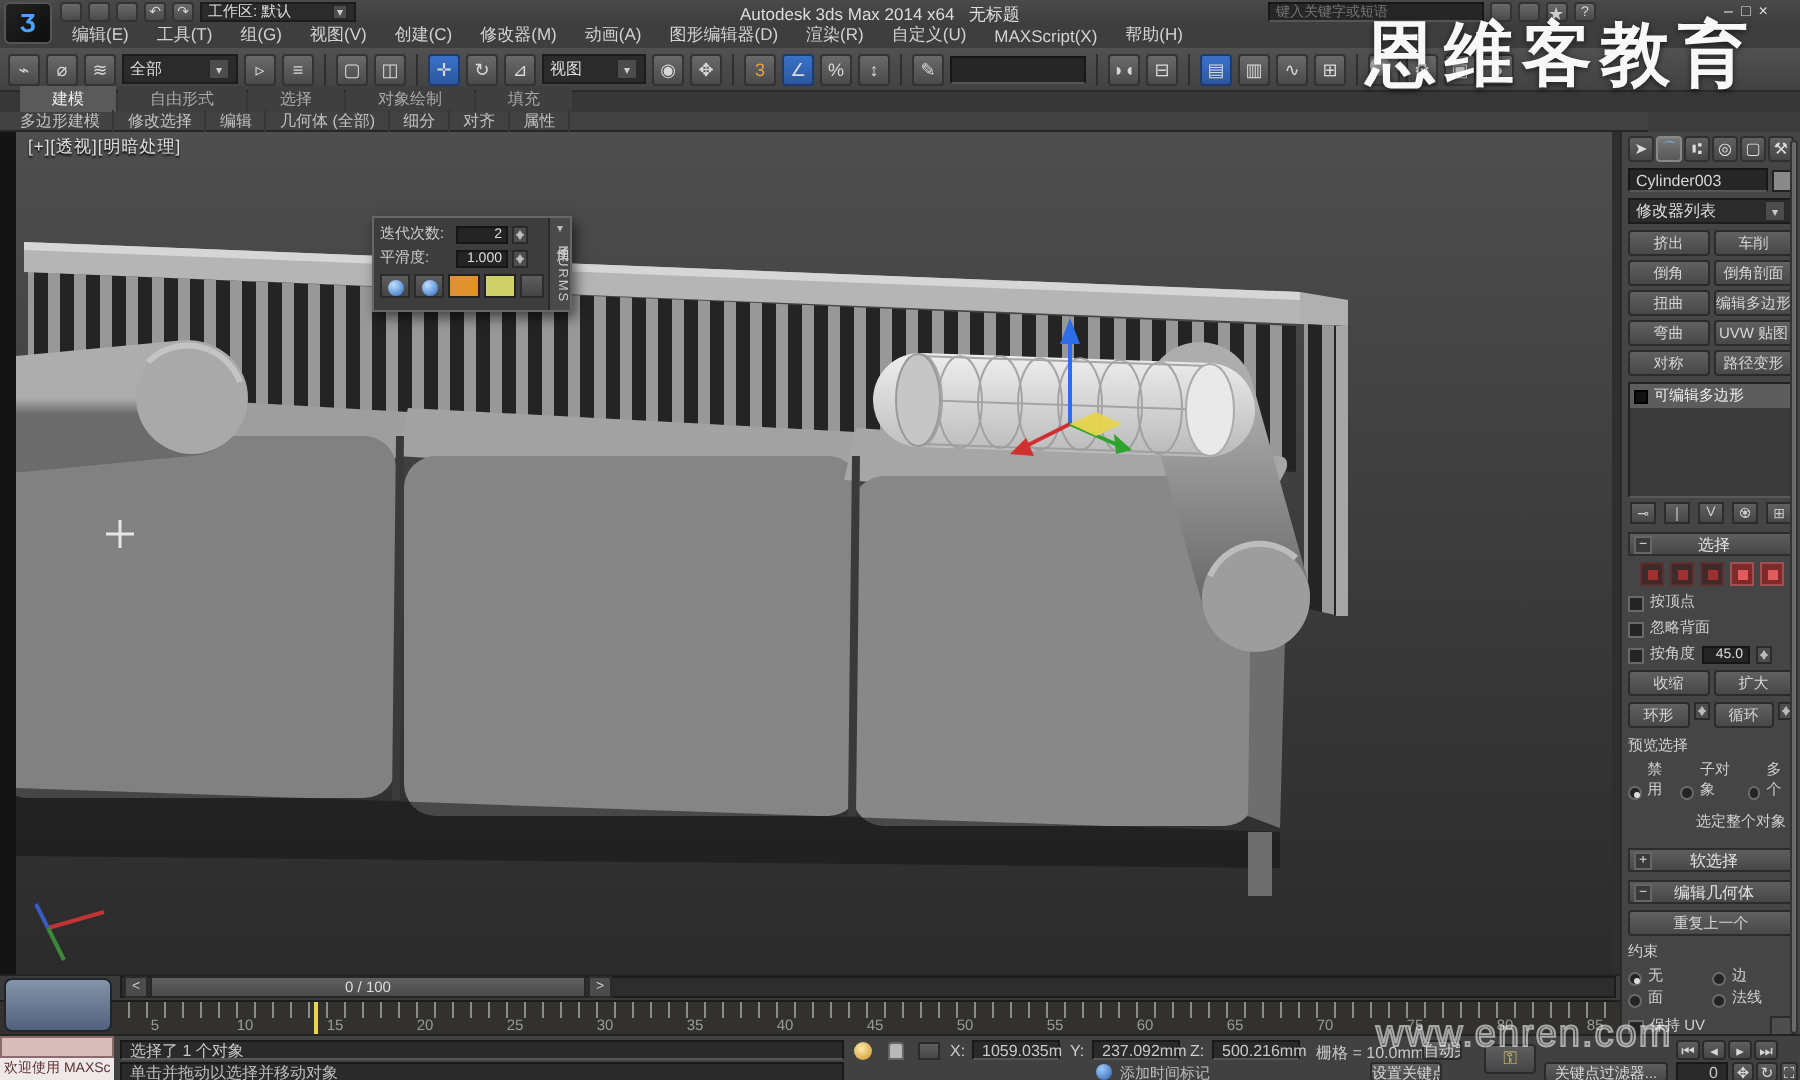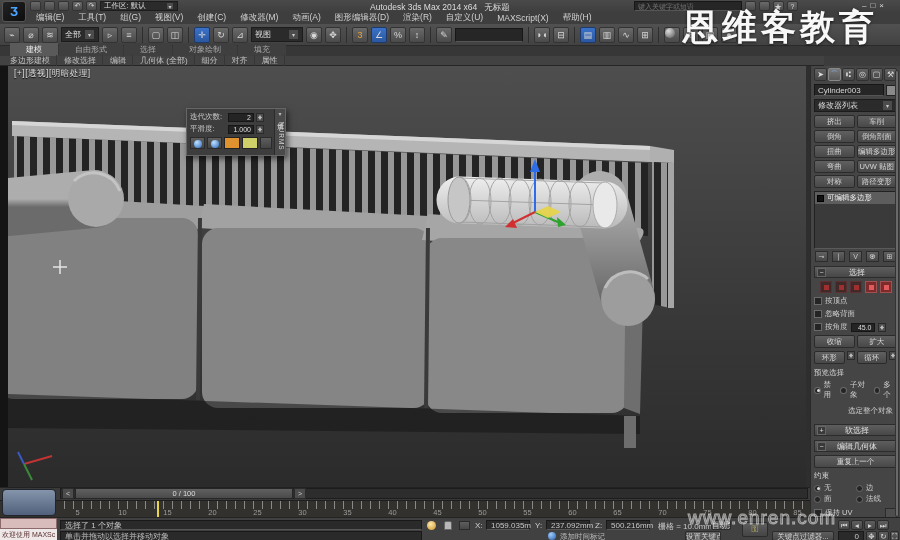--- a/index.html
+++ b/index.html
@@ -58,21 +58,21 @@
   .stkicons{display:flex;gap:2px;margin-top:2px;justify-content:space-between;padding:0 1px}
   .sico{width:13px;height:11px;background:linear-gradient(#606060,#474747);border:1px solid #2c2c2c;display:flex;align-items:center;justify-content:center;font-size:7px;color:#ccc}
   .roll{margin-top:4px;height:12px;background:linear-gradient(#5e5e5e,#474747);border:1px solid #2c2c2c;display:flex;align-items:center;font-size:8px;color:#e2e2e2}
   .roll .pm{width:9px;height:9px;margin:0 2px;background:#3a3a3a;border:1px solid #666;display:flex;align-items:center;justify-content:center;font-size:7px;color:#ddd}
   .roll .rt{flex:1;text-align:center;padding-right:10px}
   .sorow{display:flex;gap:3px;justify-content:center;margin-top:3px}
   .so{width:12px;height:12px;background:#40292 9;background:#402929;border:1px solid #5c3030;position:relative}
   .so::after{content:"";position:absolute;left:3px;top:3px;width:5px;height:5px;background:#a03030}
   .so.hot{background:#7e2a2a;border-color:#a05050}
   .so.hot::after{background:#e05c5c}
-  .cbrow{display:flex;align-items:center;gap:3px;margin-top:3px;font-size:7.5px;color:#cfcfcf}
+  .cbrow{display:flex;align-items:flex-end;gap:3px;margin-top:3px;font-size:7.5px;color:#cfcfcf}
   .cb{width:8px;height:8px;background:#242424;border:1px solid #6a6a6a}
   .rad{width:7px;height:7px;border-radius:50%;background:#242424;border:1px solid #6a6a6a;position:relative}
   .rad.on::after{content:"";position:absolute;left:1.5px;top:1.5px;width:3px;height:3px;border-radius:50%;background:#ddd}
   .btn2{display:flex;gap:2px;margin-top:3px}
   .btn2 .pbtn{flex:1}
   .ptext{font-size:7.5px;color:#cfcfcf}
   .statusbar{left:0;top:517px;width:900px;height:23px;background:#414141;border-top:1px solid #232323}
   .sfield{background:#2a2a2a;border:1px solid #191919;border-bottom-color:#565656;color:#c8c8c8;font-size:8px;line-height:10px;padding:0 4px;position:absolute;height:10px}
   .sbtn{position:absolute;height:10px;line-height:9px;text-align:center;font-size:7.5px;color:#d8d8d8;background:linear-gradient(#5e5e5e,#474747);border:1px solid #2b2b2b;border-radius:2px;white-space:nowrap;overflow:hidden}
   .watermark{left:683px;top:4px;width:217px;font-size:35px;font-weight:700;color:rgba(255,255,255,.97);letter-spacing:4px;white-space:nowrap;text-shadow:0 1px 3px rgba(0,0,0,.6);z-index:50}
@@ -134,21 +134,21 @@
 <div class="abs toolbar">
   <div class="icon16">
       <span class="gl">⌁</span>
     </div>
   <div class="icon16">
       <span class="gl">⌀</span>
     </div>
   <div class="icon16">
       <span class="gl">≋</span>
     </div>
-  <div class="dd" style="width:38px">
+  <div class="dd" style="width:58px">
       <span>全部</span>
       <span class="ar">▾</span>
     </div>
   <div class="icon16">
       <span class="gl">▹</span>
     </div>
   <div class="icon16">
       <span class="gl">≡</span>
     </div>
   <div class="tsep"></div>

